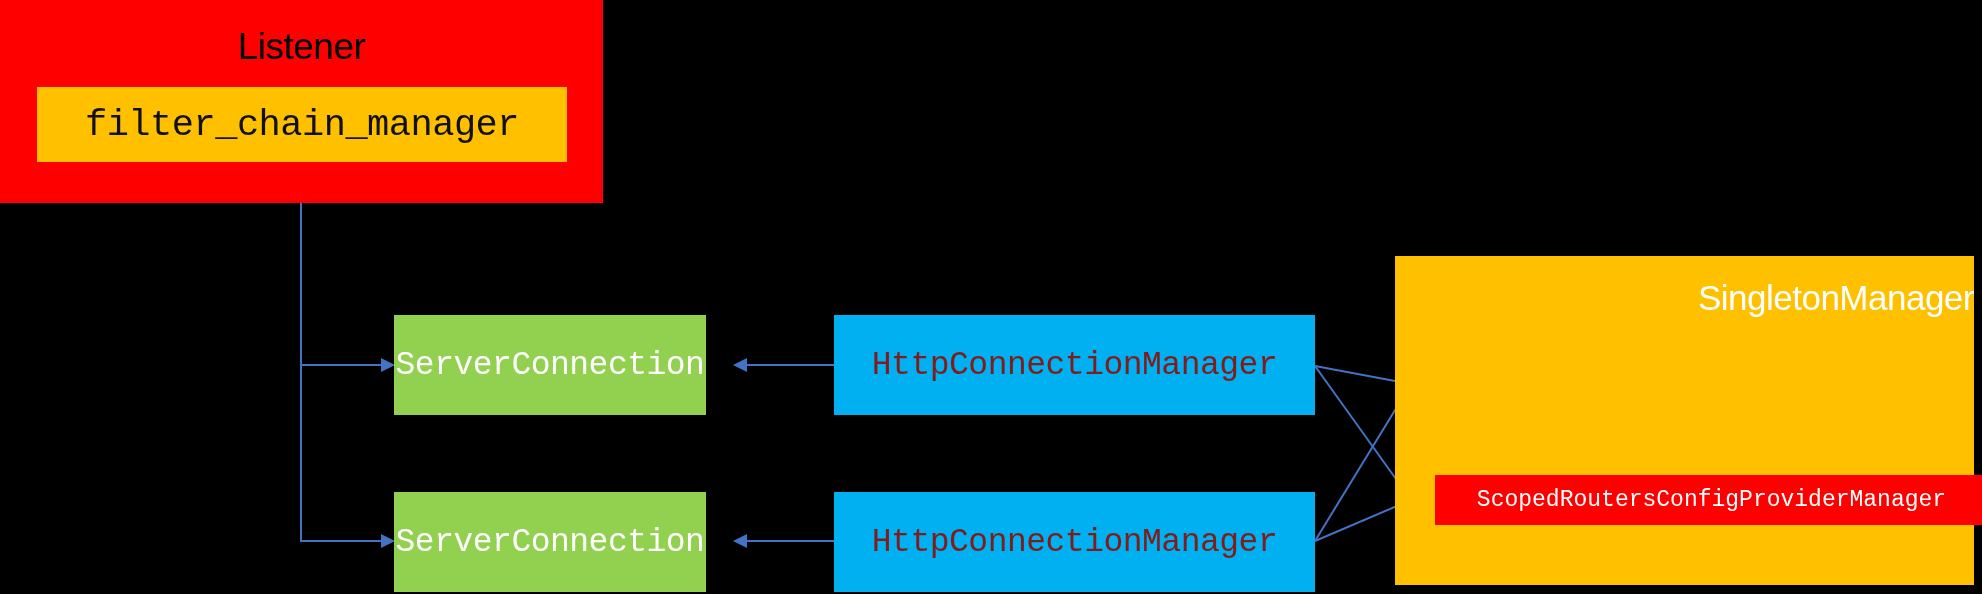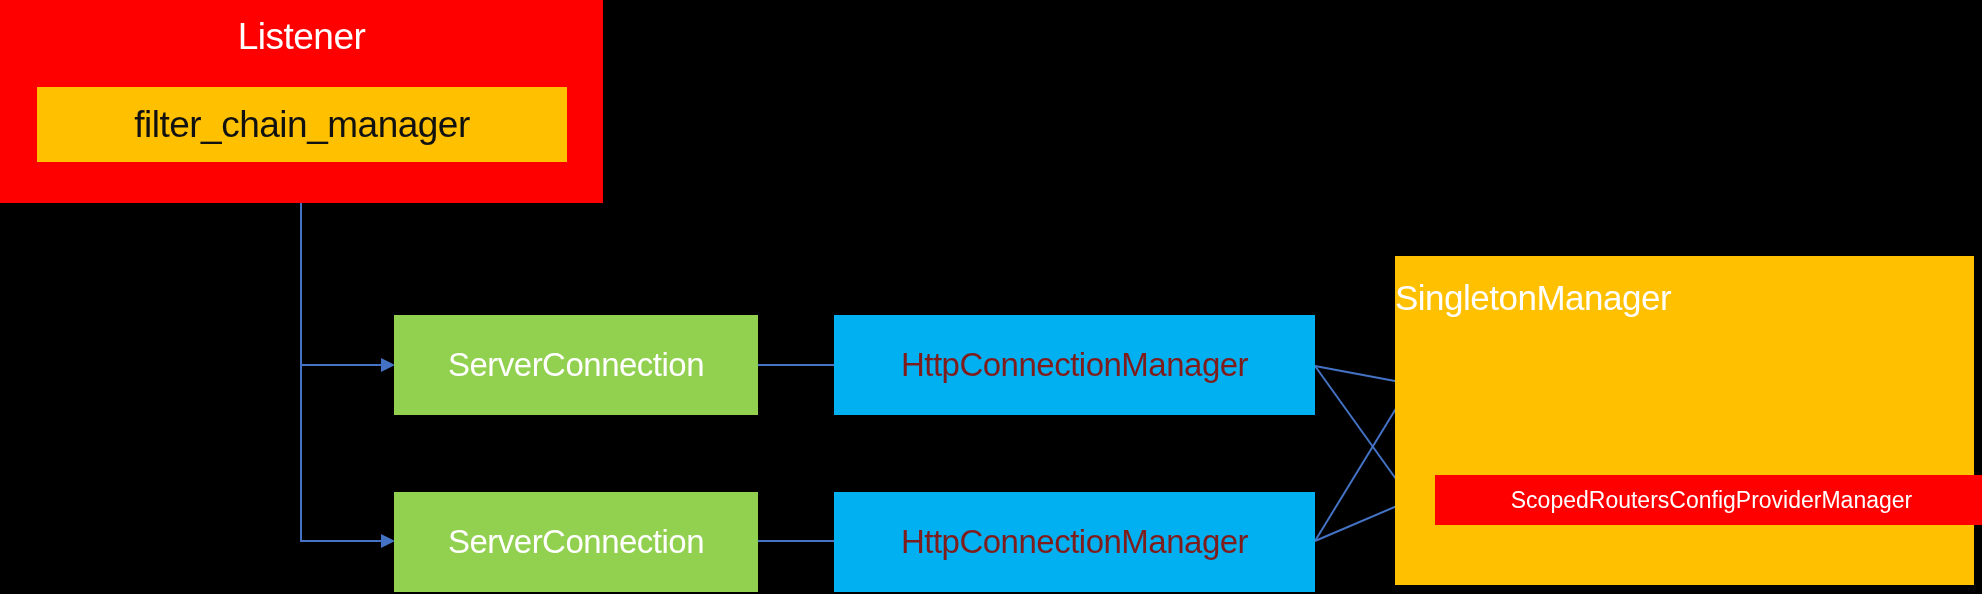--- a/index.html
+++ b/index.html
@@ -25,47 +25,48 @@
   }
   .box {
     position: absolute;
     box-sizing: border-box;
   }
   .center {
     display: flex;
     align-items: center;
     justify-content: center;
     text-align: center;
+    font-family: Liberation Mono, monospace;
   }
   
   .listener-box {
     left: 0; top: 0;
     width: 603px; height: 203px;
     background: var(--red, #ff0000);
   }
   .listener-title {
     position: absolute;
-    left: 0; top: 16px;
+    left: 0; top: 26px;
     width: 100%;
     text-align: center;
-    color: #ffffff;
+    color: #000000;
     font-size: 37px;
     letter-spacing: -0.5px;
   }
   .filter-box {
     left: 37px; top: 87px;
     width: 530px; height: 75px;
     background: var(--orange, #ffc000);
     color: #111;
     font-size: 37px;
     letter-spacing: -0.5px;
   }
   
   .green-box {
-    width: 364px; height: 100px;
+    width: 312px; height: 100px;
     background: var(--green, #92d050);
     color: #fff;
     font-size: 33px;
     letter-spacing: -0.5px;
   }
   .green-1 { left: 394px; top: 315px; }
   .green-2 { left: 394px; top: 492px; }
   .blue-box {
     width: 481px; height: 100px;
     background: var(--blue, #00b0f0);
@@ -78,21 +79,21 @@
   
   .singleton-box {
     left: 1395px; top: 256px;
     width: 579px; height: 329px;
     background: var(--orange, #ffc000);
   }
   .singleton-title {
     position: absolute;
     left: 0; top: 22px;
     width: 100%;
-    text-align: left;
+    text-align: right;
     color: #fff;
     font-size: 35px;
     letter-spacing: -0.5px;
   }
   .red-sub-box {
     position: absolute;
     left: 16px;
     width: 553px;
     background: var(--red, #ff0000);
     color: #fff;

